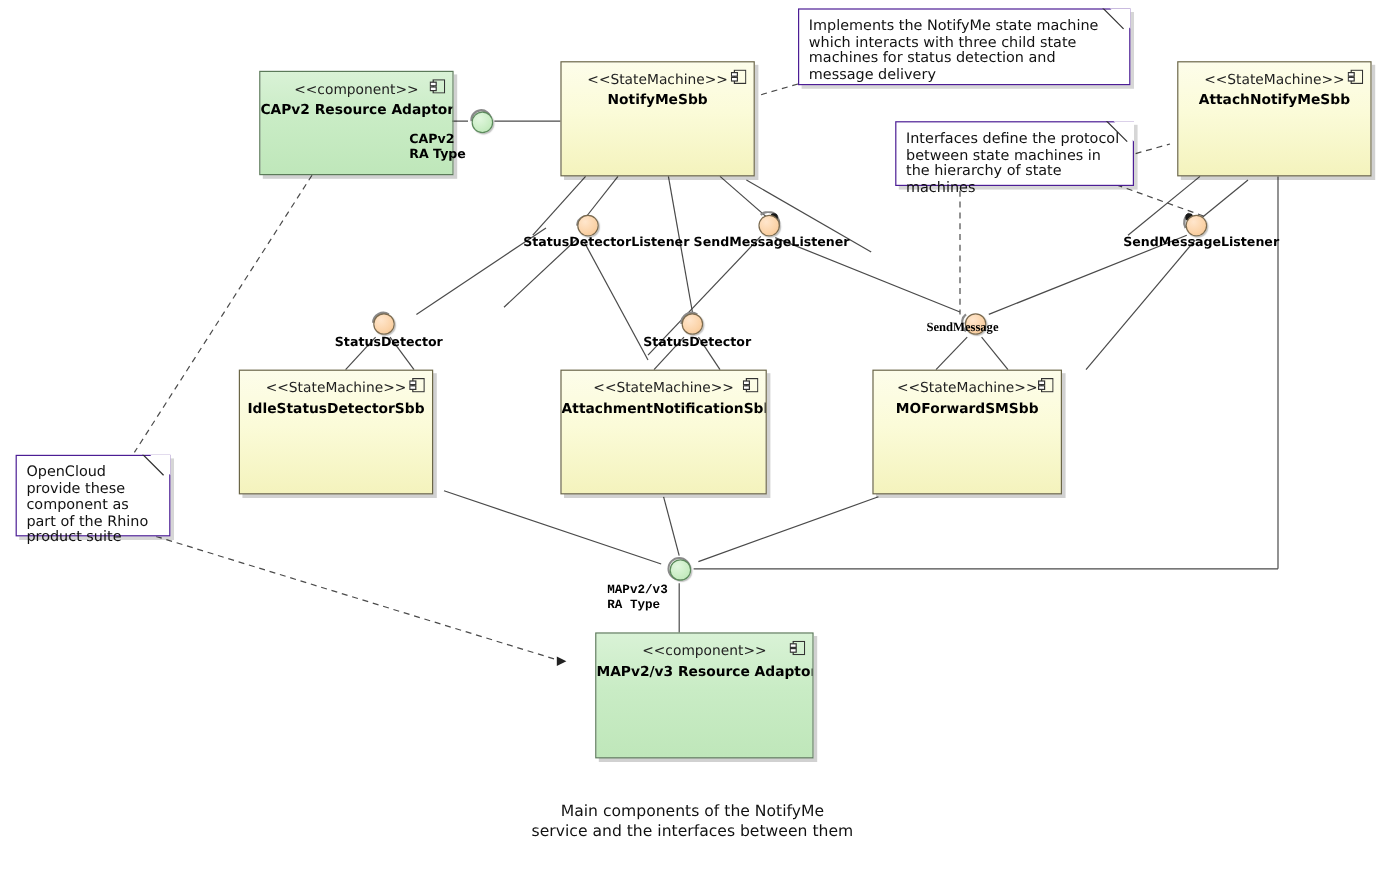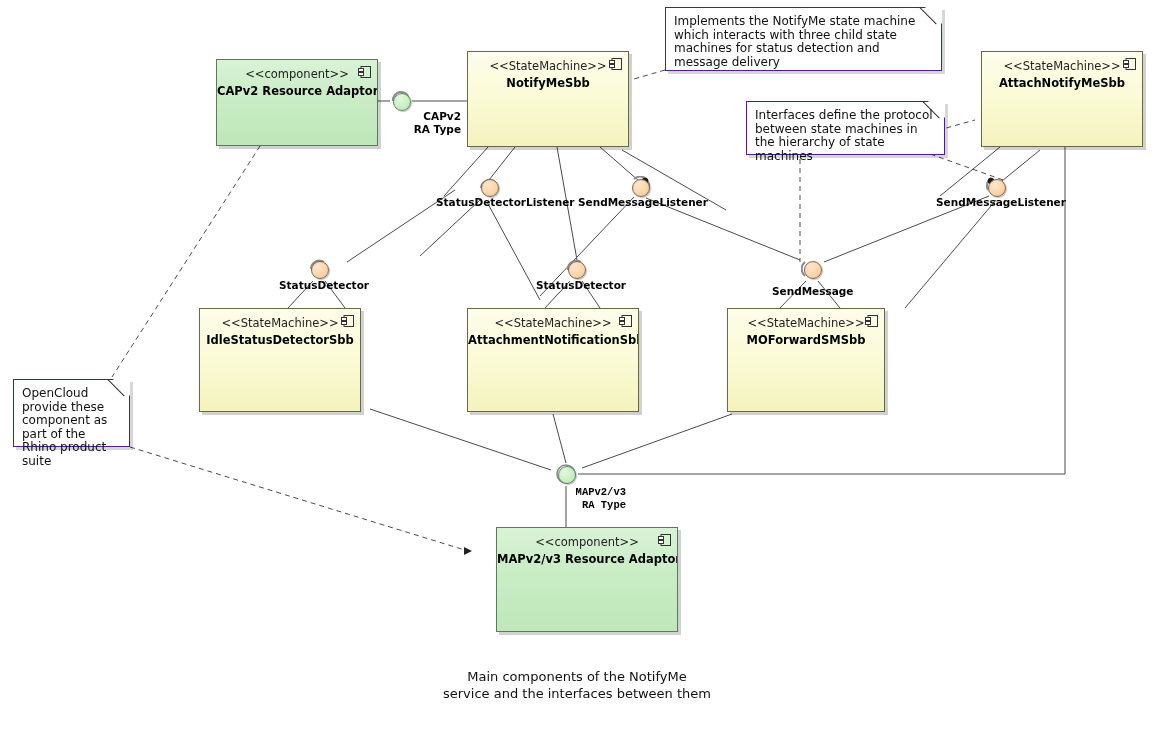--- a/index.html
+++ b/index.html
@@ -129,21 +129,21 @@
     position: absolute;
     left: 0; top: 0;
     width: 22px; height: 22px;
   }
   .iface-label {
     position: absolute;
     font-size: 10.5px;
     font-weight: bold;
     color: #000;
     white-space: nowrap;
-    text-align: right;
+    text-align: left;
     line-height: 13px;
   }
 
   
   .caption {
     position: absolute;
     text-align: center;
     font-size: 13px;
     font-weight: normal;
     color: #111;
@@ -333,21 +333,21 @@
     <div class="ball"></div>
   </div>
   <div class="iface-label" style="left: 536px; top: 279px; width: 80px; white-space: pre-line;">StatusDetector</div>
 
   <div class="iface" style="left:801px; top:258px;">
     <svg class="socket" viewBox="0 0 22 22">
       <path d="M 4 4 A 9 9 0 0 0 4 18" fill="none" stroke="#8a8a8a" stroke-width="2"></path>
     </svg>
     <div class="ball"></div>
   </div>
-  <div class="iface-label" style="left: 772px; top: 285px; width: 80px; white-space: pre-line;">SendMessage</div>
+  <div class="iface-label" style="left: 772px; top: 267px; width: 80px; white-space: pre-line; font-family: Liberation Serif, serif;">SendMessage</div>
 
   <div class="iface ra" style="left:555px; top:463px;">
     <svg class="socket" viewBox="0 0 22 22">
       <circle cx="11" cy="11" r="9" fill="none" stroke="#8a8a8a" stroke-width="1.6"></circle>
     </svg>
     <div class="ball"></div>
   </div>
   <div class="iface-label" style="left: 506px; top: 486px; width: 120px; white-space: pre-line; font-family: Liberation Mono, monospace;">MAPv2/v3
 RA Type</div>
 
@@ -356,21 +356,21 @@
     <div class="foldline"></div>
     <span>Implements the NotifyMe state machine which interacts with three child state machines for status detection and message delivery</span>
   </div>
 
   <div class="note" style="left:703px; top:101px; width:199px; height:54px;margin-left:43px;">
     <div class="fold"></div>
     <div class="foldline"></div>
     <span>Interfaces define the protocol between state machines in the hierarchy of state machines</span>
   </div>
 
-  <div class="note" style="left:13px; top:379px; width:117px; height:68px;">
+  <div class="note" style="left:13px; top:379px; width:129px; height:68px;">
     <div class="fold"></div>
     <div class="foldline"></div>
     <span>OpenCloud provide these component as part of the Rhino product suite</span>
   </div>
 
   <div class="caption" style="left: 377px; top: 668px; width: 400px; white-space: pre-line;">Main components of the NotifyMe
 service and the interfaces between them</div>
 
 </div>
 

